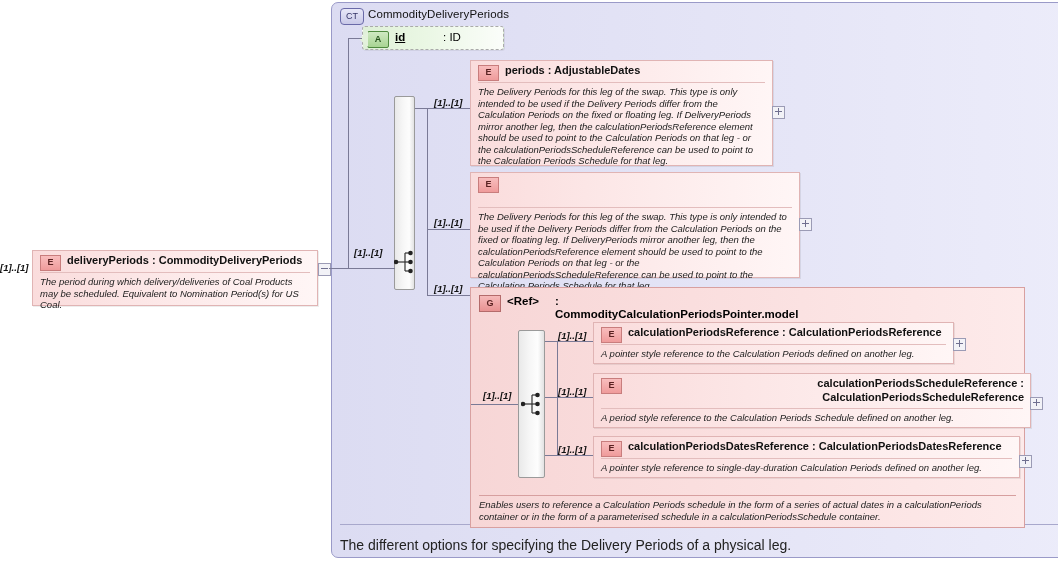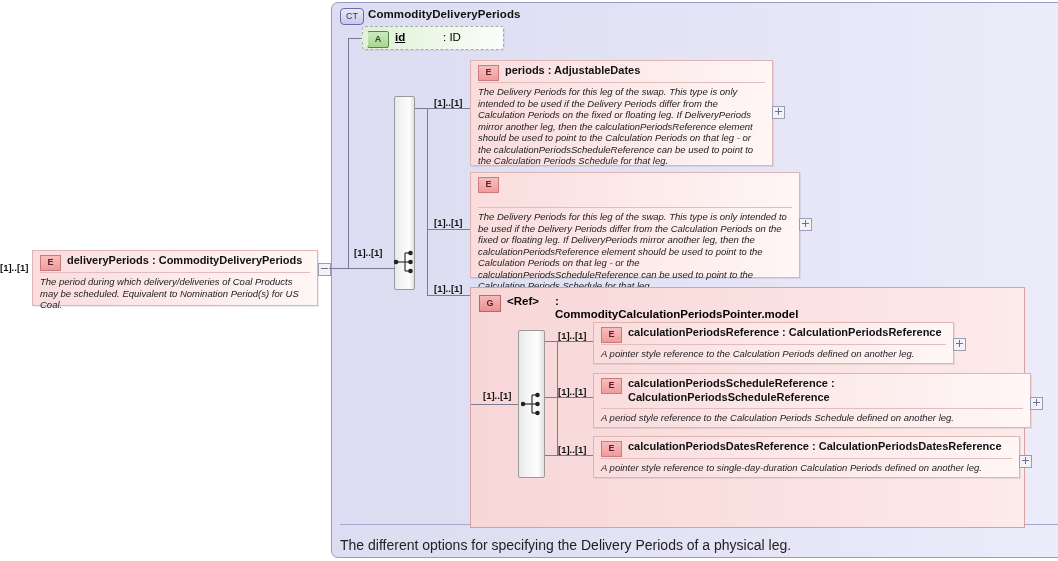--- a/index.html
+++ b/index.html
@@ -17,21 +17,21 @@
     background:linear-gradient(to right,#dcdcf2 0%,#e4e4f6 45%,#eeeefb 100%);
   }
   .ct-badge{
     position:absolute;left:8px;top:5px;width:22px;height:15px;
     border:1px solid #6a6aa8;border-radius:4px;
     background:linear-gradient(to bottom,#e8e8f8,#c9c9e8);
     font-size:9px;line-height:14px;text-align:center;color:#333366;
     font-family:"Liberation Sans",sans-serif;
   }
   .ct-title{
-    position:absolute;left:36px;top:5px;font-size:11.5px;font-weight:bold;color:#111;
+    position:absolute;left:36px;top:5px;font-size:11.5px;font-weight:normal;color:#111;
     letter-spacing:.1px;white-space:nowrap;
   }
   .ct-footnote{
     position:absolute;left:8px;right:8px;bottom:4px;
     font-size:14px;color:#222;
     border-top:1px solid #a8a8cc;padding-top:12px;
   }
 
   
   .g-box{
@@ -95,21 +95,21 @@
   .attr-type{position:absolute;left:80px;top:4px;font-size:11.5px;font-weight:normal;}
 
   
   .choice{
     border:1px solid #9a9a9a;border-radius:2px;
     background:linear-gradient(to right,#e9e9e9 0%,#f6f6f6 40%,#fdfdfd 75%,#e2e2e2 100%);
   }
 
   
   .card{
-    position:absolute;font-weight:bold;font-size:9.5px;
+    position:absolute;font-style:italic;font-weight:bold;font-size:9.5px;
     color:#111;white-space:nowrap;
   }
 
   
   .plusbox,.minusbox{
     position:absolute;width:11px;height:11px;
     border:1px solid #9b9bb5;background:#f2f2f7;
   }
   .plusbox:before,.minusbox:before{
     content:"";position:absolute;left:2px;top:4px;width:7px;height:1px;background:#6f6f90;
@@ -198,20 +198,21 @@
       <div class="el-badge">E</div>
     </div>
     <div class="el-doc">The Delivery Periods for this leg of the swap. This type is only intended to be used if the Delivery Periods differ from the Calculation Periods on the fixed or floating leg. If DeliveryPeriods mirror another leg, then the calculationPeriodsReference element should be used to point to the Calculation Periods on that leg - or the calculationPeriodsScheduleReference can be used to point to the Calculation Periods Schedule for that leg.</div>
   </div>
   <div class="plusbox" style="left:799px;top:218px;"></div>
 
   <div class="abs g-box" style="left:470px;top:287px;width:555px;height:241px;">
     <div class="g-badge">G</div>
     <div class="g-ref">&lt;Ref&gt;</div>
     <div class="g-type">: CommodityCalculationPeriodsPointer.model</div>
+    <div class="g-footnote">Enables users to reference a Calculation Periods schedule in the form of a series of actual dates in a calculationPeriods container or in the form of a parameterised schedule in a calculationPeriodsSchedule container.</div>
   </div>
 
   <div class="abs choice" style="left:518px;top:330px;width:27px;height:148px;"></div>
   <svg class="abs" style="left:521px;top:390px;width:21px;height:28px;" width="21" height="28">
     <line x1="2" y1="14" x2="11" y2="14" stroke="#333" stroke-width="1.2"></line>
     <line x1="11" y1="5" x2="11" y2="23" stroke="#333" stroke-width="1.2"></line>
     <line x1="11" y1="5" x2="15" y2="5" stroke="#333" stroke-width="1.2"></line>
     <line x1="11" y1="14" x2="15" y2="14" stroke="#333" stroke-width="1.2"></line>
     <line x1="11" y1="23" x2="15" y2="23" stroke="#333" stroke-width="1.2"></line>
     <circle cx="2" cy="14" r="2.3" fill="#222"></circle>
@@ -237,21 +238,21 @@
       <div class="el-badge">E</div>
       <div class="el-name">calculationPeriodsReference : CalculationPeriodsReference</div>
     </div>
     <div class="el-doc">A pointer style reference to the Calculation Periods defined on another leg.</div>
   </div>
   <div class="plusbox" style="left:953px;top:338px;"></div>
 
   <div class="abs el-box" style="left:593px;top:373px;width:438px;height:55px;">
     <div class="el-head" style="height:34px;">
       <div class="el-badge">E</div>
-      <div class="el-name" style="text-align:left;left:34px;right:6px;">calculationPeriodsScheduleReference : CalculationPeriodsScheduleReference</div>
+      <div class="el-name" style="text-align:right;left:34px;right:6px;">calculationPeriodsScheduleReference : CalculationPeriodsScheduleReference</div>
     </div>
     <div class="el-doc">A period style reference to the Calculation Periods Schedule defined on another leg.</div>
   </div>
   <div class="plusbox" style="left:1030px;top:397px;"></div>
 
   <div class="abs el-box" style="left:593px;top:436px;width:427px;height:42px;">
     <div class="el-head">
       <div class="el-badge">E</div>
       <div class="el-name">calculationPeriodsDatesReference : CalculationPeriodsDatesReference</div>
     </div>

